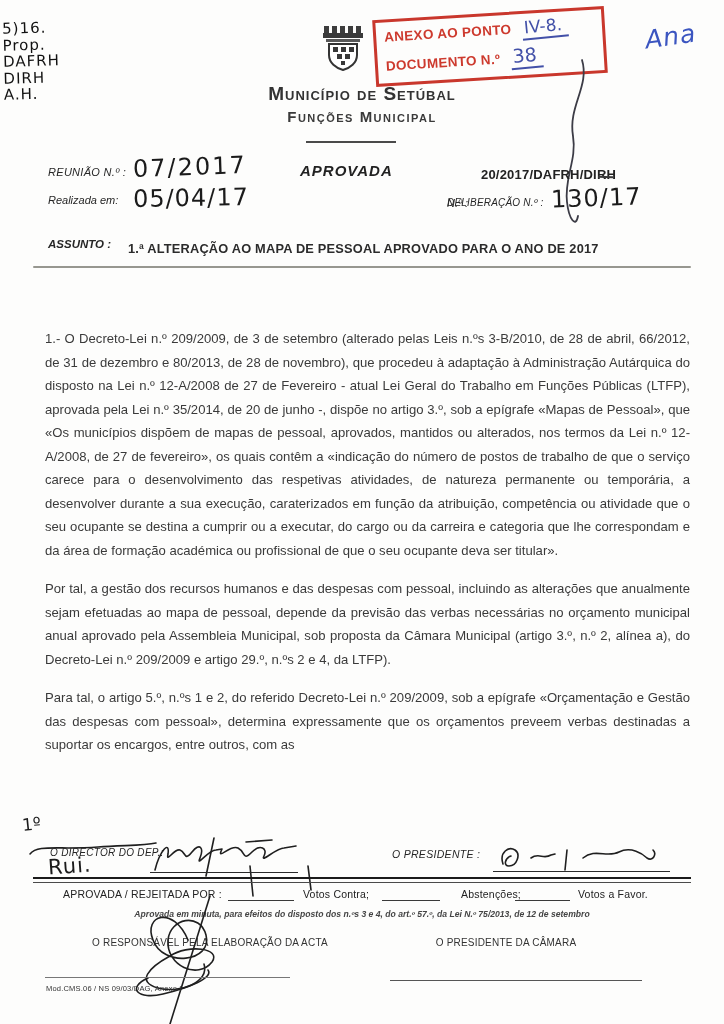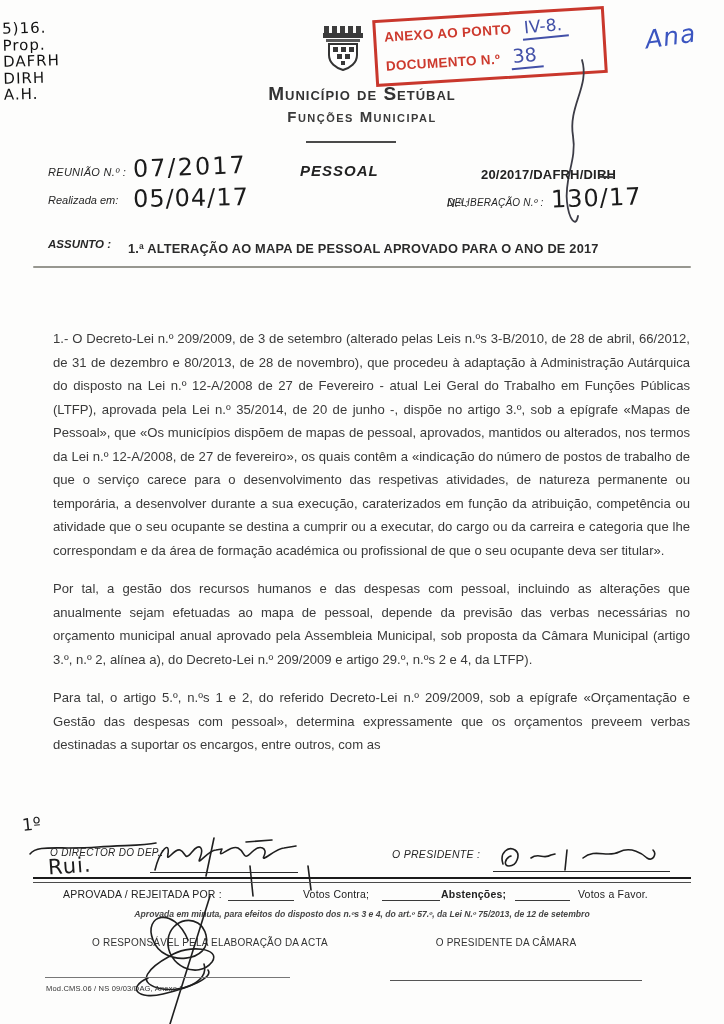--- a/index.html
+++ b/index.html
@@ -36,21 +36,21 @@
   .num-val{left:481px;top:167px;font-size:13px;font-weight:700;color:#222;letter-spacing:.2px;}
   .delib-lbl{left:447px;top:197px;font-size:10px;letter-spacing:.2px;}
   .delib-val{left:551px;top:184px;font-size:24px;letter-spacing:1px;transform:rotate(-2deg);}
   .pen-dash{left:598px;top:176px;width:15px;height:2px;background:#3a3a3a;transform:rotate(2deg);}
 
   .assunto-lbl{left:48px;top:238px;font-size:11.5px;font-weight:600;}
   .assunto-title{left:128px;top:241px;width:560px;font-size:12.8px;font-weight:700;color:#2b2b2b;letter-spacing:.2px;}
   .assunto-rule{left:33px;top:266px;width:658px;height:2px;background:#979790;border-radius:1px;}
 
   .body-text{left:45px;top:327px;width:645px;font-size:13.1px;line-height:23.5px;text-align:justify;color:#3a3a3a;}
-  .body-text p{margin:0 0 15px 8px;}
+  .body-text p{margin:0 0 15px 0;}
 
   .mark1{left:22px;top:814px;font-size:17px;transform:rotate(-6deg);}
   .dir-lbl{left:50px;top:847px;font-size:10px;letter-spacing:.3px;}
   .rui{left:48px;top:854px;font-size:21px;transform:rotate(-4deg);letter-spacing:1px;}
   .sig-line{height:0;border-bottom:1.5px solid #2a2a2a;}
   .dir-line{left:150px;top:872px;width:148px;}
   .prop-lbl{left:392px;top:848px;font-size:10.5px;letter-spacing:.3px;}
   .prop-line{left:493px;top:871px;width:177px;}
 
   .double-rule{left:33px;top:877px;width:658px;height:3px;border-top:2px solid #1b1b1b;border-bottom:1px solid #4a4a4a;}
@@ -116,21 +116,21 @@
   <div class="abs ana hw">Ana</div>
 
   <svg class="abs pen-curve" style="left:556px;top:58px;" width="36" height="180" viewBox="0 0 36 180">
     <path d="M26,2 C34,28 12,48 17,78 C21,102 8,120 11,144 C13,162 20,170 22,158"></path>
   </svg>
 
   <div class="abs lbl reuniao-lbl">REUNIÃO N.º :</div>
   <div class="abs hw reuniao-val">07/2017</div>
   <div class="abs lbl realizada-lbl">Realizada em:</div>
   <div class="abs hw realizada-val">05/04/17</div>
-  <div class="abs proposta">PESSOAL</div>
+  <div class="abs proposta">APROVADA</div>
   <div class="abs lbl num-lbl">N.º :</div>
   <div class="abs num-val">20/2017/DAFRH/DIRH</div>
   <div class="abs pen-dash"></div>
   <div class="abs lbl delib-lbl">DELIBERAÇÃO N.º :</div>
   <div class="abs hw delib-val">130/17</div>
 
   <div class="abs lbl assunto-lbl">ASSUNTO :</div>
   <div class="abs assunto-title">1.ª ALTERAÇÃO AO MAPA DE PESSOAL APROVADO PARA O ANO DE 2017</div>
   <div class="abs assunto-rule"></div>
 
@@ -162,21 +162,21 @@
     <path d="M88,16 C100,6 112,16 124,10 C136,4 148,12 152,16 C158,20 162,12 158,8"></path>
   </svg>
   <div class="abs sig-line prop-line"></div>
 
   <div class="abs double-rule"></div>
 
   <div class="abs vote" style="left:63px;">APROVADA / REJEITADA POR :</div>
   <div class="blank" style="left:228px;width:66px;"></div>
   <div class="abs vote" style="left:303px;">Votos Contra;</div>
   <div class="blank" style="left:382px;width:58px;"></div>
-  <div class="abs vote" style="left:441px;font-weight:bold;">Abstenções;</div>
+  <div class="abs vote" style="left:461px;">Abstenções;</div>
   <div class="blank" style="left:515px;width:55px;"></div>
   <div class="abs vote" style="left:578px;">Votos a Favor.</div>
   <div class="abs minuta">Aprovada em minuta, para efeitos do disposto dos n.ºs 3 e 4, do art.º 57.º, da Lei N.º 75/2013, de 12 de setembro</div>
 
   <div class="abs resp-lbl">O RESPONSÁVEL PELA ELABORAÇÃO DA ACTA</div>
   <div class="abs pres-lbl">O PRESIDENTE DA CÂMARA</div>
   <svg class="abs scribble" style="left:118px;top:900px;" width="150" height="124" viewBox="0 0 150 124">
     <path d="M70,40 C55,5 25,15 35,40 C45,68 95,62 88,35 C82,12 52,18 50,40 C48,66 80,80 94,62 C104,48 70,44 52,56 C30,68 18,82 40,88 C62,94 92,82 86,64"></path>
     <path d="M30,78 C8,88 20,100 45,94 C70,88 96,78 90,70"></path>
     <path d="M92,-4 L52,124"></path>

